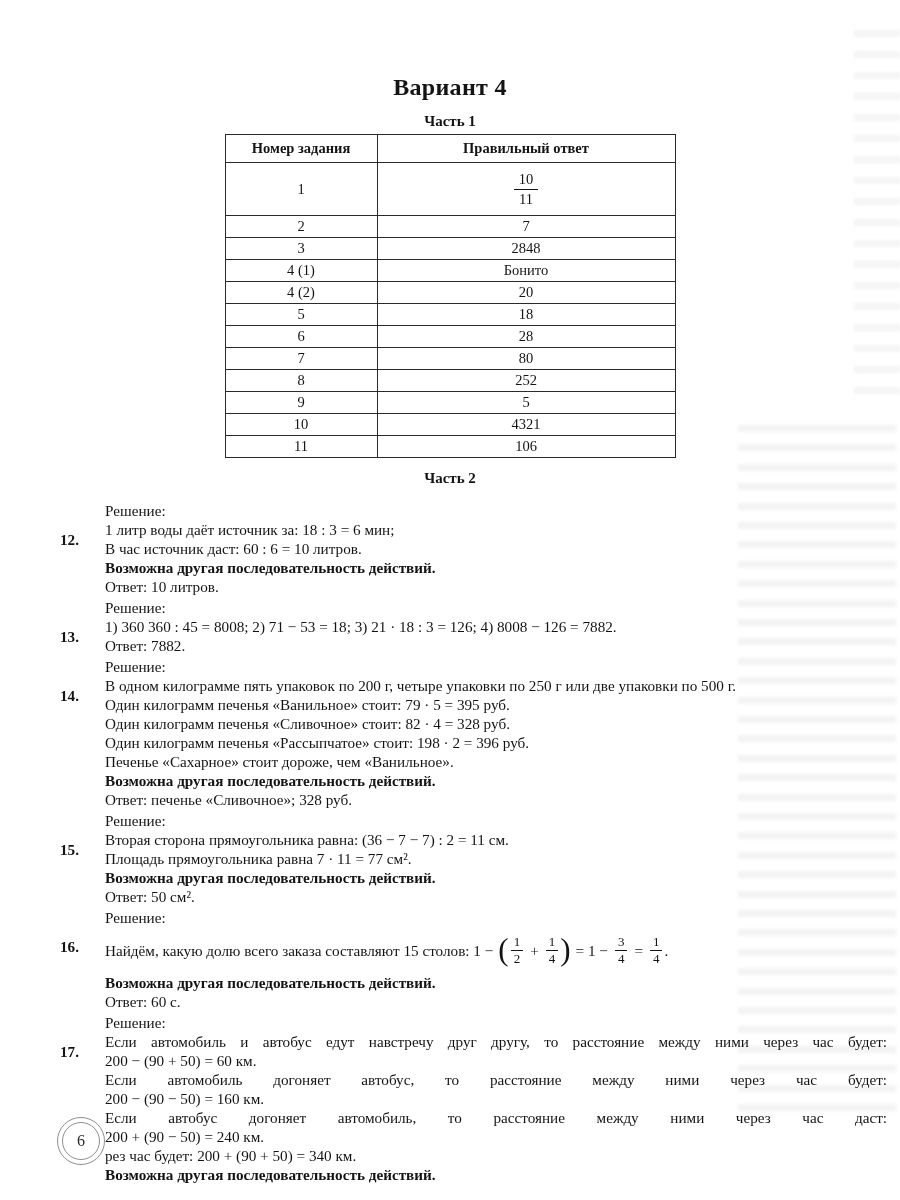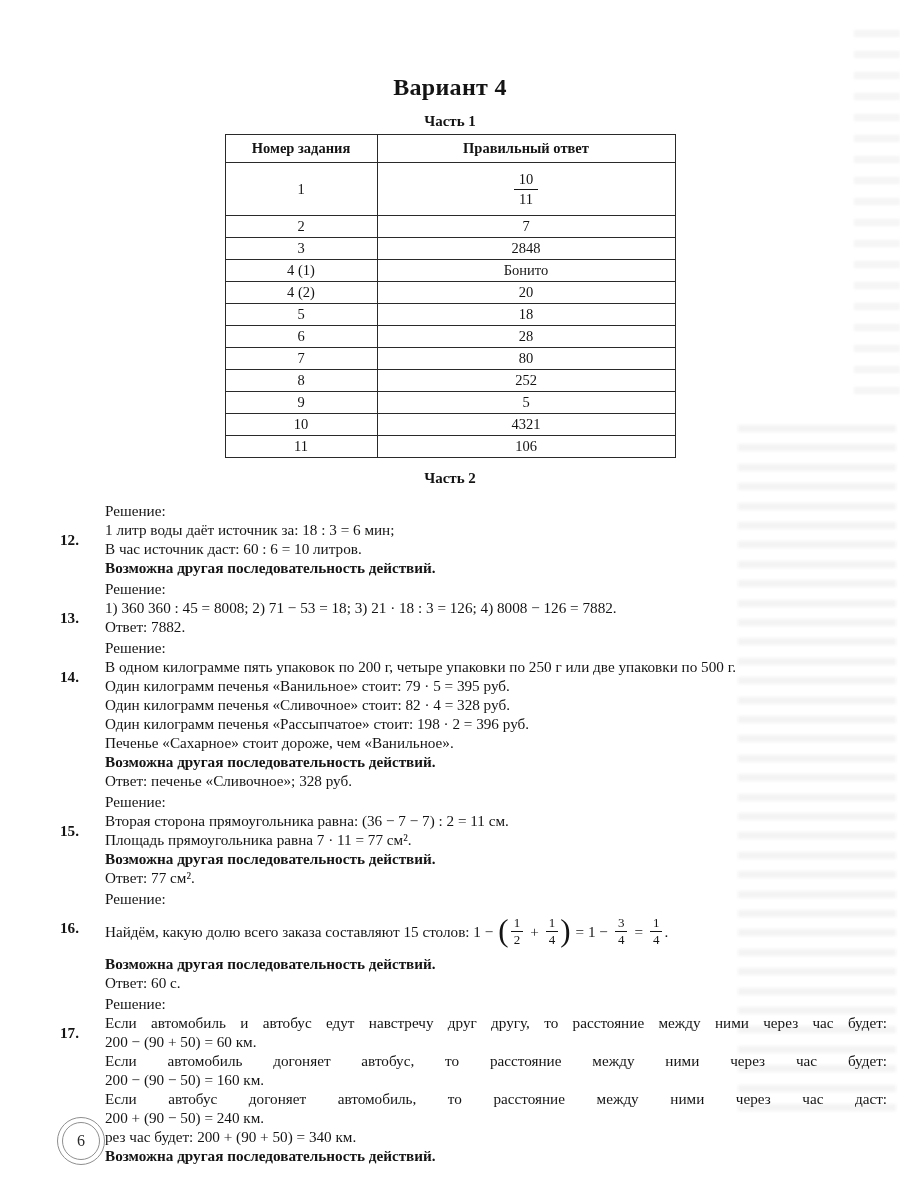--- a/index.html
+++ b/index.html
@@ -181,20 +181,21 @@
   <h2 class="part-title">Часть 2</h2>
 
   <div class="part2">
 
     <div class="solution">
       <span class="sol-num">12.</span>
       <div class="line">Решение:</div>
       <div class="line">1 литр воды даёт источник за: 18 : 3 = 6 мин;</div>
       <div class="line">В час источник даст: 60 : 6 = 10 литров.</div>
       <div class="line bold">Возможна другая последовательность действий.</div>
+      <div class="line">Ответ: 10 литров.</div>
     </div>
 
     <div class="solution">
       <span class="sol-num">13.</span>
       <div class="line">Решение:</div>
       <div class="line">1) 360 360 : 45 = 8008; 2) 71 − 53 = 18; 3) 21 · 18 : 3 = 126; 4) 8008 − 126 = 7882.</div>
       <div class="line">Ответ: 7882.</div>
     </div>
 
     <div class="solution">
@@ -208,21 +209,21 @@
       <div class="line bold">Возможна другая последовательность действий.</div>
       <div class="line">Ответ: печенье «Сливочное»; 328 руб.</div>
     </div>
 
     <div class="solution">
       <span class="sol-num">15.</span>
       <div class="line">Решение:</div>
       <div class="line">Вторая сторона прямоугольника равна: (36 − 7 − 7) : 2 = 11 см.</div>
       <div class="line">Площадь прямоугольника равна 7 · 11 = 77 см².</div>
       <div class="line bold">Возможна другая последовательность действий.</div>
-      <div class="line">Ответ: 77 см².</div>
+      <div class="line">Ответ: 50 см².</div>
     </div>
 
     <div class="solution">
       <span class="sol-num">16.</span>
       <div class="line">Решение:</div>
       <div class="formula-line">
         <span class="ftext">Найдём, какую долю всего заказа составляют 15 столов: 1 −</span>
         <span class="big-paren">(</span>
         <span class="frac">
           <span class="fnum">1</span>

